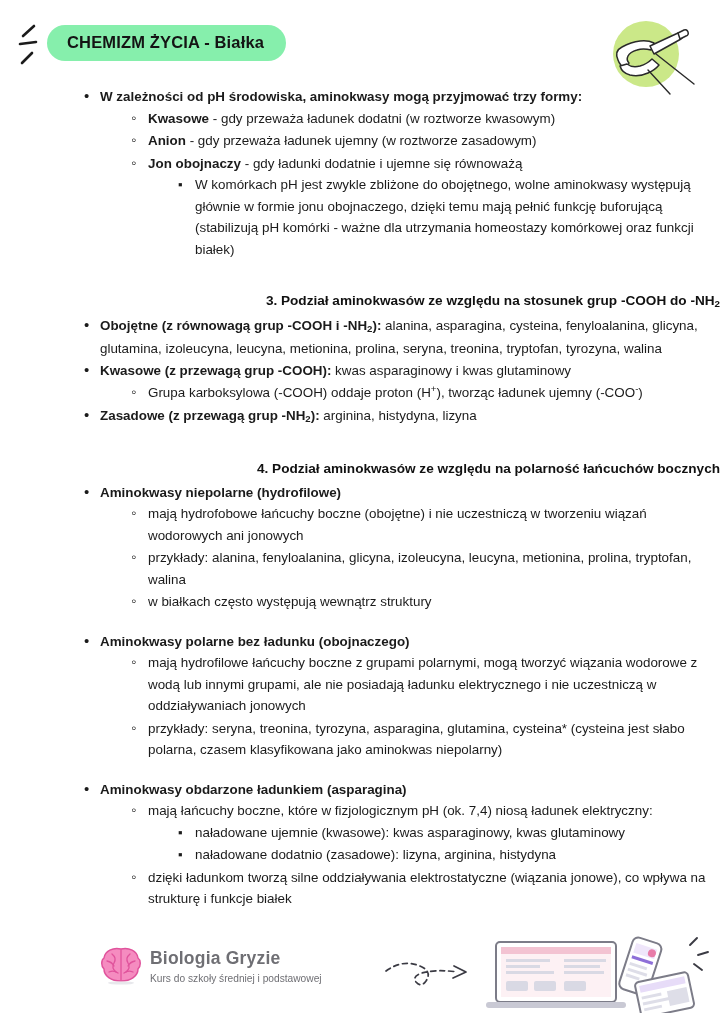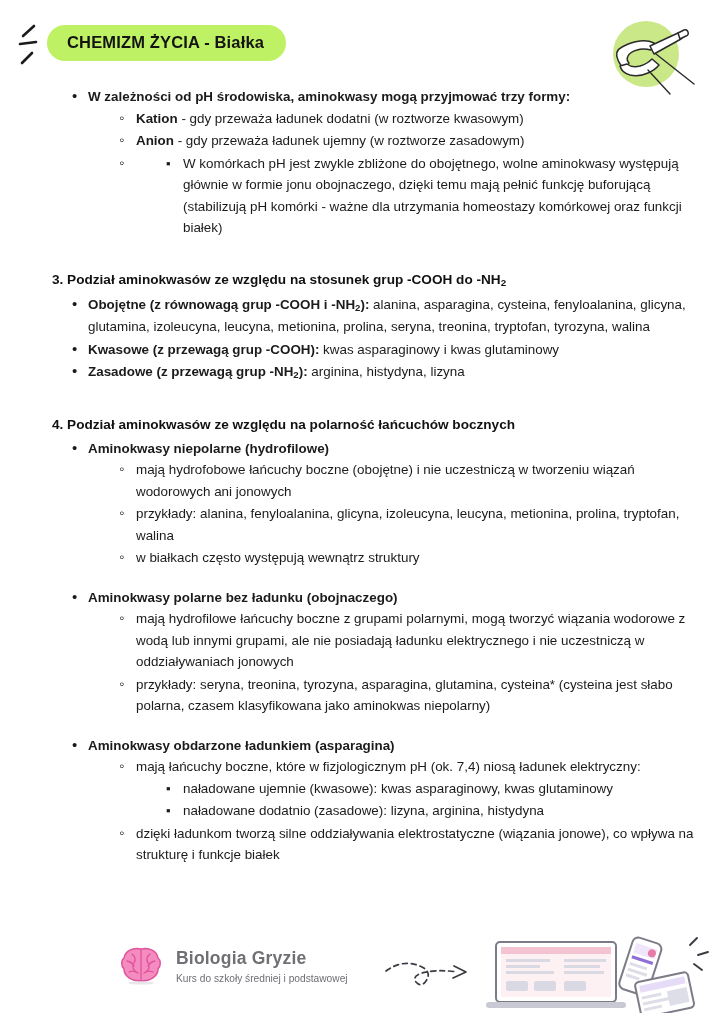--- a/index.html
+++ b/index.html
@@ -33,41 +33,41 @@
     position: absolute;
     left: 12px;
     top: 22px;
     width: 40px;
     height: 46px;
   }
   .title-badge {
     position: absolute;
     left: 47px;
     top: 25px;
-    background: #bef264;
+    background: #86efac;
     border-radius: 22px;
     padding: 8px 22px 9px 20px;
     font-size: 16.5px;
     font-weight: bold;
     letter-spacing: 0.15px;
     color: #141414;
     white-space: nowrap;
   }
   .hand-badge {
     position: absolute;
     right: 8px;
     top: 18px;
     width: 118px;
     height: 78px;
   }
 
   
   .content {
     position: absolute;
-    left: 0;
+    left: 12px;
     top: 86px;
     width: 708px;
   }
 
   ul.lvl {
     list-style: none;
     margin: 0;
     padding: 0;
   }
   li.item {
@@ -99,44 +99,45 @@
 
   b, strong, .b { font-weight: bold; }
 
   .section-head {
     font-size: 13.6px;
     font-weight: bold;
     margin: 0 0 3px 0;
     padding-left: 52px;
     color: #111111;
     line-height: 20px;
+    text-align: right;
   }
 
   .block { margin-bottom: 0; }
   .gap-lg { height: 30px; }
   .gap-md { height: 17px; }
 
   sub { font-size: 0.72em; vertical-align: baseline; position: relative; top: 0.22em; }
   sup { font-size: 0.72em; vertical-align: baseline; position: relative; top: -0.42em; }
 
   
   .footer {
     position: absolute;
     left: 0;
     bottom: 8px;
     width: 720px;
     height: 80px;
   }
   .brand {
     position: absolute;
-    left: 120px;
+    left: 100px;
     top: 10px;
     display: flex;
     align-items: center;
-    gap: 14px;
+    gap: 8px;
   }
   .brand-text { line-height: 1.12; }
   .brand-name {
     font-size: 17.5px;
     font-weight: bold;
     color: #6f6f74;
     letter-spacing: 0.2px;
   }
   .brand-sub {
     font-size: 10.2px;
@@ -198,28 +199,29 @@
 
     <div class="block">
       <ul class="lvl lvl1">
         <li class="item">
           <span class="mark disc"></span>
           <span class="txt b">W zależności od pH środowiska, aminokwasy mogą przyjmować trzy formy:</span>
 
           <ul class="lvl lvl2">
             <li class="item">
               <span class="mark circle"></span>
-              <span class="txt"><b>Kation</b><span> - gdy przeważa ładunek dodatni (w roztworze kwasowym)</span></span>
+              <span class="txt"><b>Kwasowe</b><span> - gdy przeważa ładunek dodatni (w roztworze kwasowym)</span></span>
             </li>
             <li class="item">
               <span class="mark circle"></span>
               <span class="txt"><b>Anion</b><span> - gdy przeważa ładunek ujemny (w roztworze zasadowym)</span></span>
             </li>
             <li class="item">
               <span class="mark circle"></span>
+              <span class="txt"><b>Jon obojnaczy</b><span> - gdy ładunki dodatnie i ujemne się równoważą</span></span>
 
               <ul class="lvl lvl3">
                 <li class="item">
                   <span class="mark square"></span>
                   <span class="txt">W komórkach pH jest zwykle zbliżone do obojętnego, wolne aminokwasy występują głównie w formie jonu obojnaczego, dzięki temu mają pełnić funkcję buforującą (stabilizują pH komórki - ważne dla utrzymania homeostazy komórkowej oraz funkcji białek)</span>
                 </li>
               </ul>
             </li>
           </ul>
         </li>
@@ -235,20 +237,26 @@
 
         <li class="item">
           <span class="mark disc"></span>
           <span class="txt"><b>Obojętne (z równowagą grup -COOH i -NH</b><b><sub>2</sub></b><b>):</b><span> alanina, asparagina, cysteina, fenyloalanina, glicyna, glutamina, izoleucyna, leucyna, metionina, prolina, seryna, treonina, tryptofan, tyrozyna, walina</span></span>
         </li>
 
         <li class="item">
           <span class="mark disc"></span>
           <span class="txt"><b>Kwasowe (z przewagą grup -COOH):</b><span> kwas asparaginowy i kwas glutaminowy</span></span>
 
+          <ul class="lvl lvl2">
+            <li class="item">
+              <span class="mark circle"></span>
+              <span class="txt"><span>Grupa karboksylowa (-COOH) oddaje proton (H</span><sup>+</sup><span>), tworząc ładunek ujemny (-COO</span><sup>-</sup><span>)</span></span>
+            </li>
+          </ul>
         </li>
 
         <li class="item">
           <span class="mark disc"></span>
           <span class="txt"><b>Zasadowe (z przewagą grup -NH</b><b><sub>2</sub></b><b>):</b><span> arginina, histydyna, lizyna</span></span>
 
         </li>
       </ul>
     </div>
 

